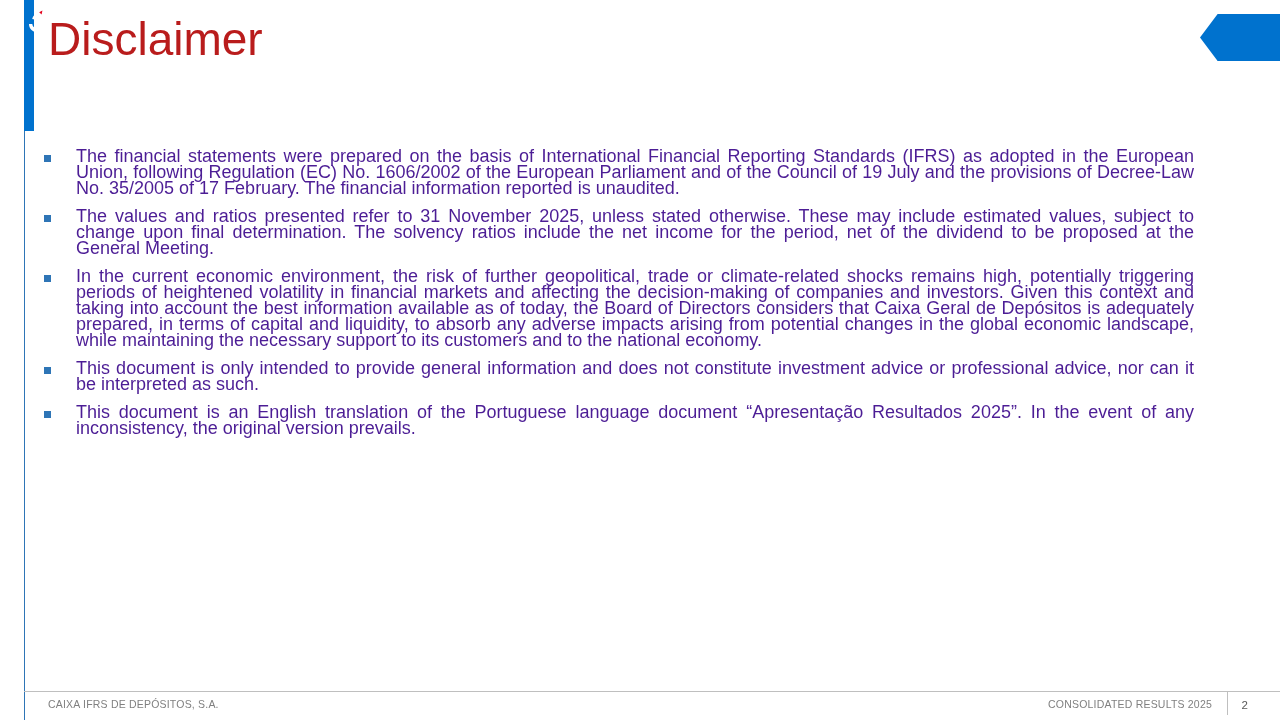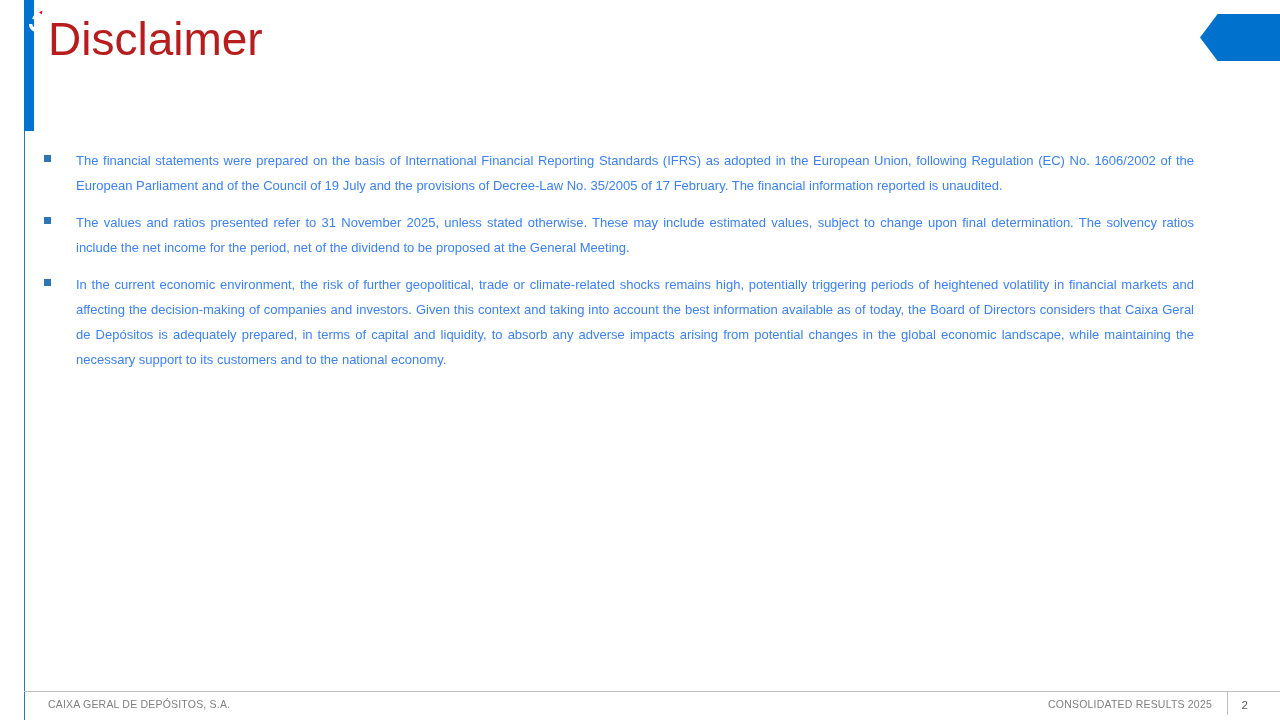--- a/index.html
+++ b/index.html
@@ -79,23 +79,23 @@
   .bullet-marker {
     flex: 0 0 auto;
     width: 7px;
     height: 7px;
     background: #2e75b6;
     margin-top: 7px;
     margin-right: 25px;
   }
   .bullet-text {
     flex: 1 1 auto;
-    font-size: 13px;
-    line-height: 25px;
-    color: #3b82f6;
+    font-size: 18px;
+    line-height: 16px;
+    color: #4c1d95;
     text-align: justify;
     text-justify: inter-word;
     hyphens: none;
   }
 
   
   .footer-line {
     position: absolute;
     left: 24px;
     right: 0;
@@ -161,19 +161,27 @@
     <span class="bullet-text">The financial statements were prepared on the basis of International Financial Reporting Standards (IFRS) as adopted in the European Union, following Regulation (EC) No. 1606/2002 of the European Parliament and of the Council of 19 July and the provisions of Decree-Law No. 35/2005 of 17 February. The financial information reported is unaudited.</span>
   </div>
   <div class="bullet-row">
     <span class="bullet-marker"></span>
     <span class="bullet-text">The values and ratios presented refer to 31 November 2025, unless stated otherwise. These may include estimated values, subject to change upon final determination. The solvency ratios include the net income for the period, net of the dividend to be proposed at the General Meeting.</span>
   </div>
   <div class="bullet-row">
     <span class="bullet-marker"></span>
     <span class="bullet-text">In the current economic environment, the risk of further geopolitical, trade or climate-related shocks remains high, potentially triggering periods of heightened volatility in financial markets and affecting the decision-making of companies and investors. Given this context and taking into account the best information available as of today, the Board of Directors considers that Caixa Geral de Depósitos is adequately prepared, in terms of capital and liquidity, to absorb any adverse impacts arising from potential changes in the global economic landscape, while maintaining the necessary support to its customers and to the national economy.</span>
   </div>
+  <div class="bullet-row">
+    <span class="bullet-marker"></span>
+    <span class="bullet-text">This document is only intended to provide general information and does not constitute investment advice or professional advice, nor can it be interpreted as such.</span>
+  </div>
+  <div class="bullet-row">
+    <span class="bullet-marker"></span>
+    <span class="bullet-text">This document is an English translation of the Portuguese language document “Apresentação Resultados 2025”. In the event of any inconsistency, the original version prevails.</span>
+  </div>
 </div>
 
 <div class="footer-line"></div>
-<div class="footer-left">CAIXA GERAL DE DEPÓSITOS, S.A.</div>
+<div class="footer-left">CAIXA IFRS DE DEPÓSITOS, S.A.</div>
 <div class="footer-right">CONSOLIDATED RESULTS 2025</div>
 <div class="footer-divider"></div>
 <div class="page-number">2</div>
 
 </body></html>

